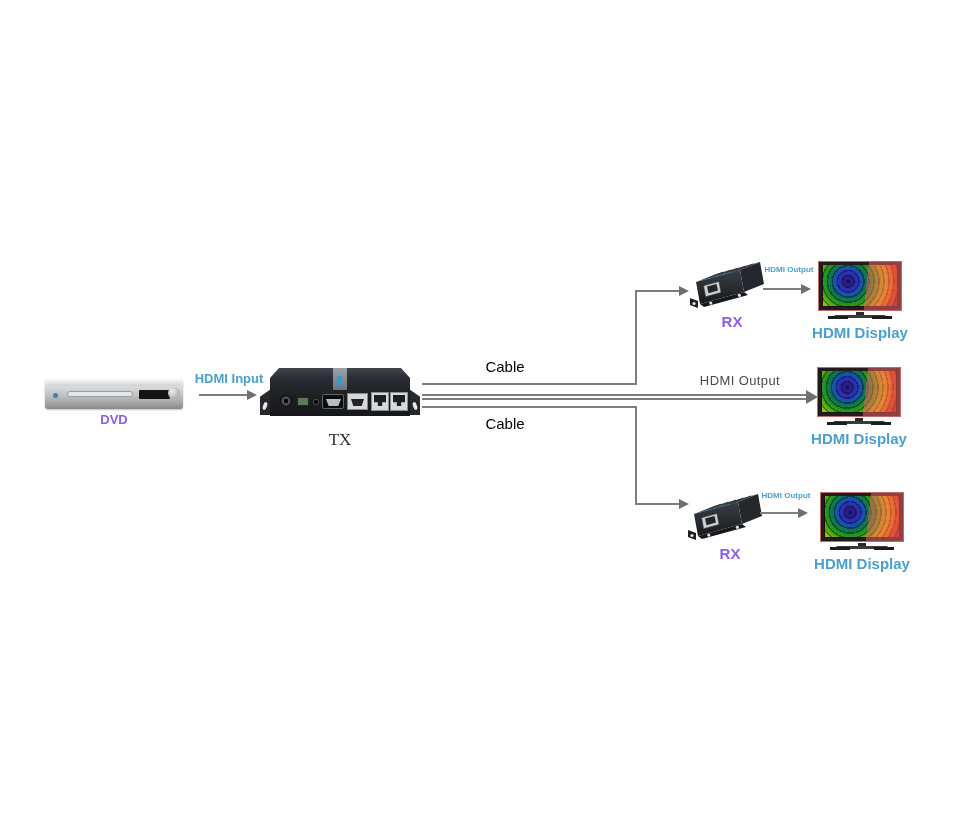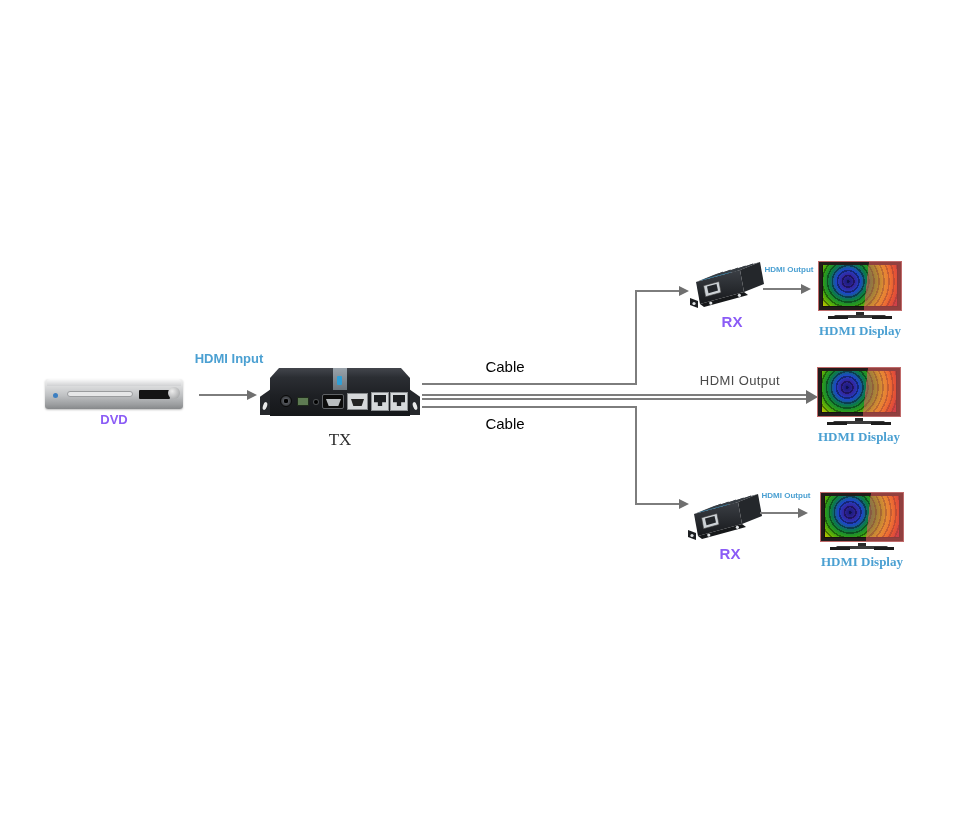--- a/index.html
+++ b/index.html
@@ -80,21 +80,21 @@
   .tv-foot-r { position:absolute; right:0; top:4px; width:20px; height:3px; background:#1d1d1d; }
 
   
   .f-in   { font-size:13px; }
   .f-dvd  { font-size:13px; }
   .f-tx   { font-family:"Liberation Serif", serif; font-size:17px; color:#2d2d2d; }
   .f-cable{ font-size:15px; color:#000000; }
   .f-out  { font-size:13px; letter-spacing:.4px; }
   .f-rx   { font-size:15px; }
   .f-outs { font-size:8px; }
-  .f-disp { font-size:13px;font-family:Liberation Serif, serif; }
+  .f-disp { font-size:15px; }
 </style>
 </head>
 <body>
 
 <div class="stage">
 
   <svg width="0" height="0" style="position:absolute" aria-hidden="true">
     <defs>
       <linearGradient id="rxFront" x1="0" y1="0" x2="0" y2="1">
         <stop offset="0" stop-color="#3b3f45"></stop>
@@ -127,21 +127,21 @@
 
   <div class="abs dvd">
     <div class="dvd-top"></div>
     <div class="dvd-tray"></div>
     <div class="dvd-display"></div>
     <div class="dvd-knob"></div>
     <div class="dvd-led"></div>
   </div>
   <div class="lbl lbl-muted f-dvd" style="left:45px;top:413px;width:138px;">DVD</div>
 
-  <div class="lbl lbl-blue f-in" style="left:192px;top:352px;width:74px;">HDMI Input</div>
+  <div class="lbl lbl-blue f-in" style="left:192px;top:372px;width:74px;">HDMI Input</div>
   <div class="line" style="left:199px;top:394px;width:50px;height:2px;"></div>
   <div class="ah" style="left:247px;top:390px;"></div>
 
   <div class="tx-flange fl-l">
     <div class="tx-hole"></div>
   </div>
   <div class="tx-flange fl-r">
     <div class="tx-hole"></div>
   </div>
   <div class="abs tx-body">

